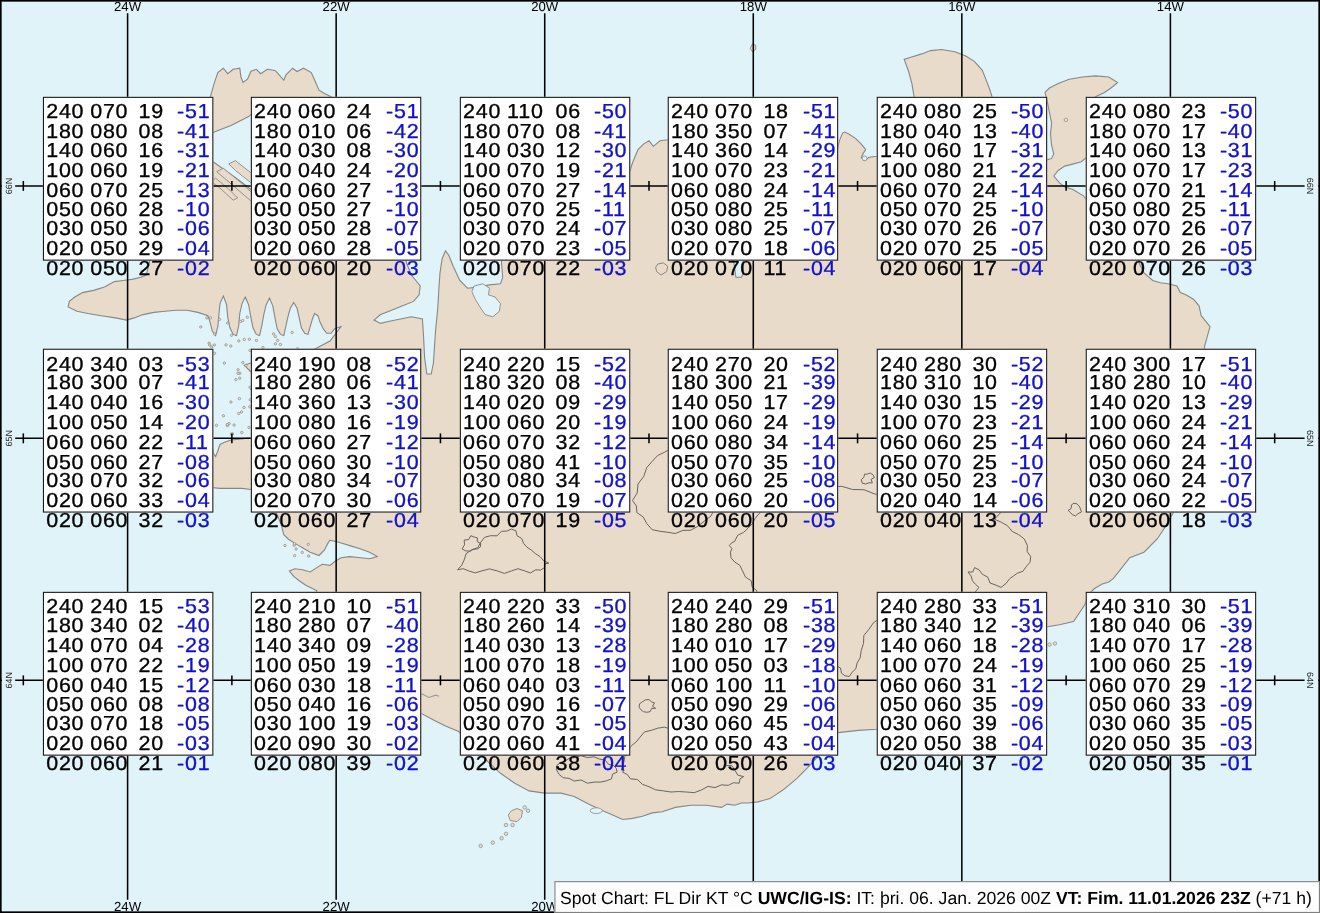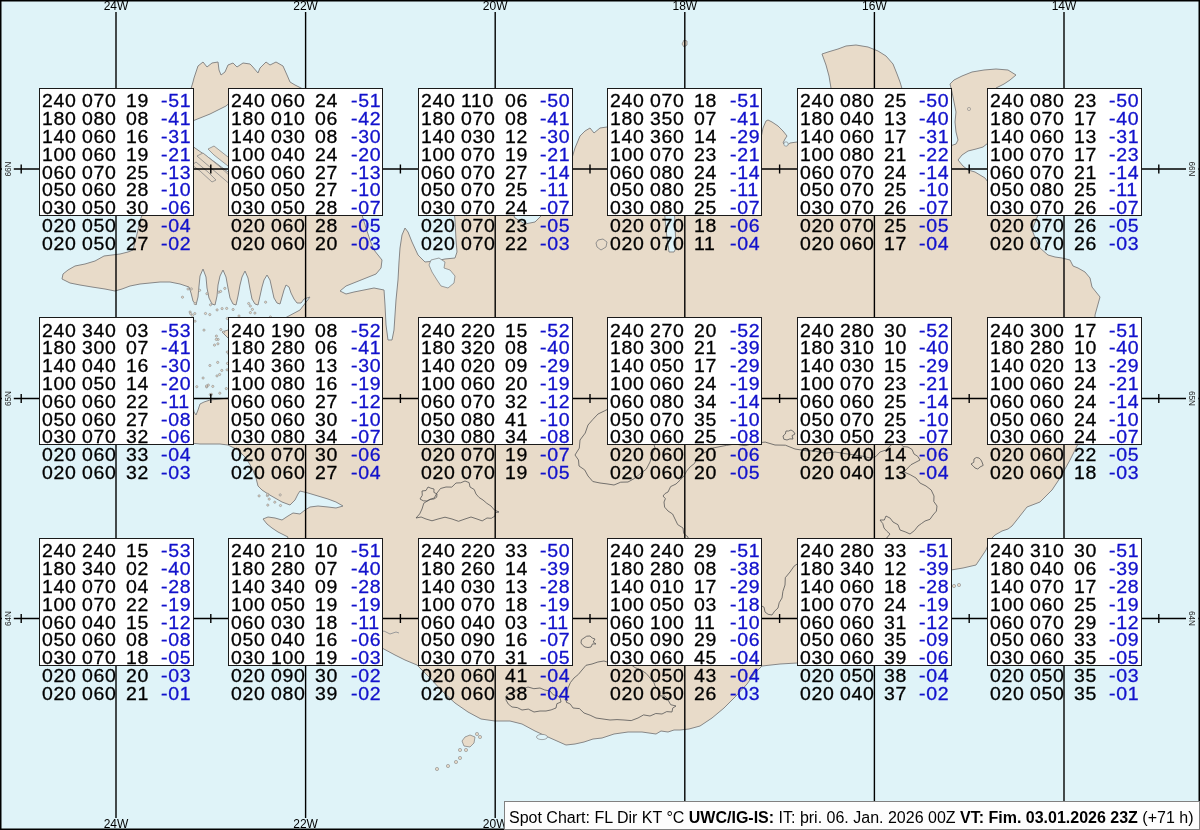--- a/index.html
+++ b/index.html
@@ -1,17 +1,17 @@
 <!DOCTYPE html>
 <html><head><meta charset="utf-8"><title>Spot Chart</title>
 <style>
 html,body{margin:0;padding:0}
 body{width:1200px;height:830px;position:relative;overflow:hidden;background:#dff3f8;
  font-family:"Liberation Sans",sans-serif}
-.box{position:absolute;width:155px;height:128px;background:#fff;border:1.2px solid #1a1a1a;
+.box{position:absolute;width:155px;height:149px;background:#fff;border:1.2px solid #1a1a1a;
  box-sizing:border-box;padding-top:1.6px}
 .ln{position:relative;height:17.81px;font-size:18.4px;letter-spacing:0.65px;color:#000;white-space:nowrap}
 .ln span{position:absolute;top:0;transform:scaleX(1.06);transform-origin:0 0;-webkit-text-stroke:0.3px currentColor}
 .fl{left:2.2px}.dr{left:42px}.kt{left:86px}.tp{left:121.5px;transform:scaleX(1.02);color:#1111cc}
 #bar{position:absolute;left:504px;top:800.5px;width:696px;height:29.5px;background:#fdfdfd;
  border:1px solid #808080;box-sizing:border-box;font-size:16px;color:#000;
  padding-left:4px;line-height:31px;white-space:nowrap;letter-spacing:0}
 </style></head>
 <body>
 <svg width="1200" height="830" viewBox="0 0 1200 830" style="position:absolute;left:0;top:0">
@@ -1241,13 +1241,13 @@
       <span class="kt">35</span>
       <span class="tp">-03</span>
     </div>
     <div class="ln">
       <span class="fl">020</span>
       <span class="dr">050</span>
       <span class="kt">35</span>
       <span class="tp">-01</span>
     </div>
   </div>
-<div id="bar">Spot Chart: FL Dir KT °C <b>UWC/IG-IS:</b> IT: þri. 06. Jan. 2026 00Z <b>VT: Fim. 03.01.2026 23Z</b> (+71 h)</div>
+<div id="bar">Spot Chart: FL Dir KT °C <b>UWC/IG-IS:</b> IT: þri. 06. Jan. 2026 00Z <b>VT: Fim. 11.01.2026 23Z</b> (+71 h)</div>
 
 </body></html>

